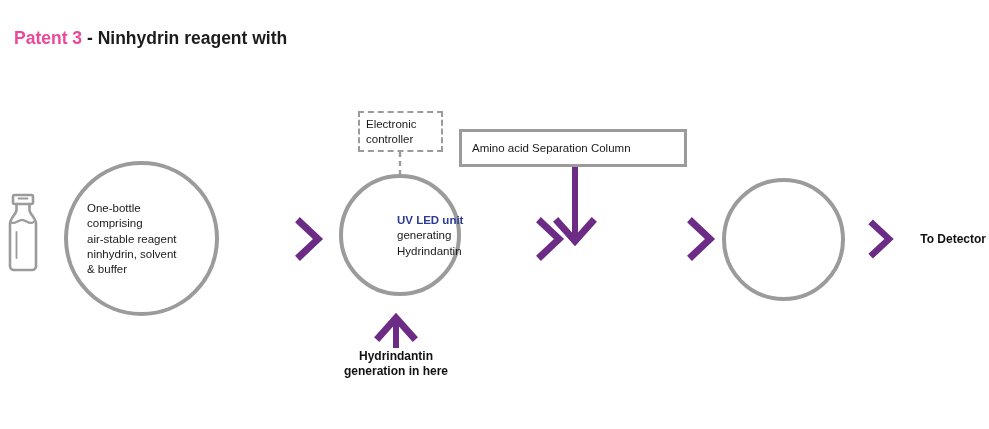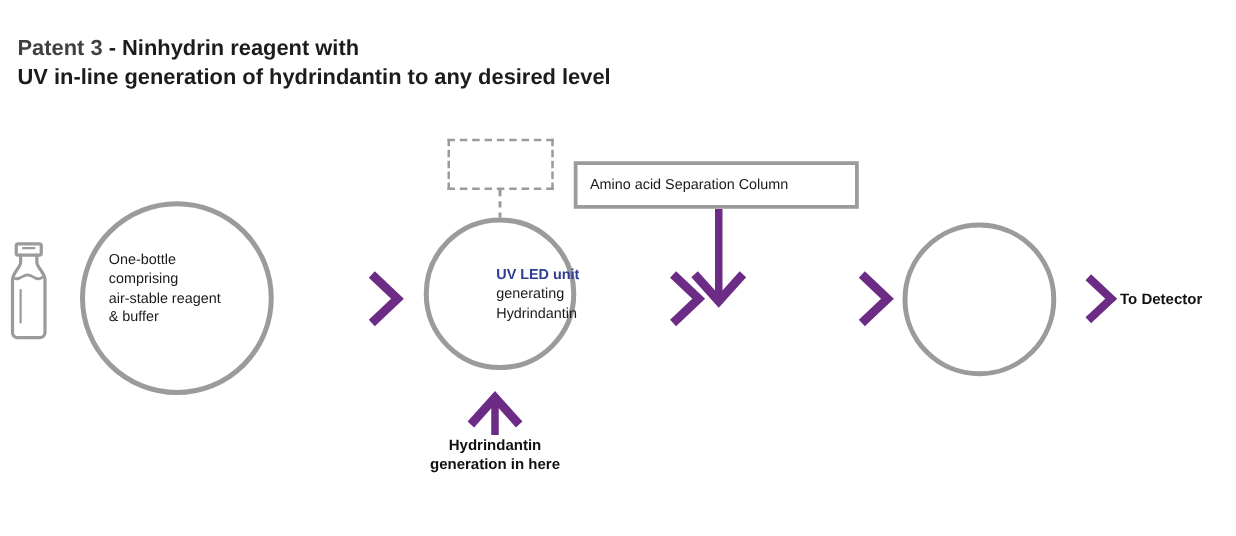--- a/index.html
+++ b/index.html
@@ -6,21 +6,21 @@
   body{
     width:989px;height:429px;position:relative;overflow:hidden;
     font-family:"Liberation Sans", sans-serif;
     color:#1a1a1a;
   }
   #diagram-root{position:absolute;inset:0;}
 
   
   .title-block{position:absolute;left:14px;top:27px;line-height:1.30;}
   .title-line{font-size:17.5px;font-weight:700;color:#1c1c1c;white-space:nowrap;}
-  .title-accent{color:#404040;font-weight:700;}
+  .title-accent{color:#ec4899;font-weight:700;}
   .title-dash{color:#1c1c1c;font-weight:700;}
   .title-rest{font-weight:600;}
 
   
   .circle{
     position:absolute;border-radius:50%;
     border:4px solid #9b9b9b;background:#ffffff;
     box-sizing:border-box;
   }
   .circle-text{
@@ -42,32 +42,31 @@
     position:absolute;box-sizing:border-box;
     font-size:11.5px;line-height:1.30;color:#1a1a1a;
     display:flex;align-items:center;
   }
   .box-label.center{justify-content:flex-start;}
 
   .bold-label{
     position:absolute;font-size:12px;font-weight:700;color:#111111;
     line-height:1.28;text-align:center;white-space:nowrap;
   }
-  .bold-label.left{text-align:left;}
+  .bold-label.left{text-align:right;}
 
   svg.overlay{position:absolute;left:0;top:0;width:989px;height:429px;pointer-events:none;}
 </style>
 </head>
 <body>
 
 <div id="diagram-root">
 
   <div class="title-block">
     <div class="title-line"><span class="title-accent">Patent 3</span><span class="title-dash"> - </span><span class="title-rest">Ninhydrin reagent with</span></div>
-    <div class="title-line title-rest">UV in-line generation of hydrindantin to any desired level</div>
   </div>
 
   <svg class="overlay" viewBox="0 0 989 429">
     <defs>
       <linearGradient id="pgrad" x1="0" y1="0" x2="1" y2="0">
         <stop offset="0%" stop-color="#5c2472"></stop>
         <stop offset="55%" stop-color="#713089"></stop>
         <stop offset="100%" stop-color="#6c2b85"></stop>
       </linearGradient>
     </defs>
@@ -107,29 +106,34 @@
 
     <g>
       <line x1="396" y1="348" x2="396" y2="316" stroke="#6c2b85" stroke-width="6"></line>
       <polyline points="379,337 396,318 413,337" fill="none" stroke="#6c2b85" stroke-width="7" stroke-linecap="square"></polyline>
     </g>
 
     <line x1="400" y1="152" x2="400" y2="174" stroke="#9b9b9b" stroke-width="2.4" stroke-dasharray="5 4"></line>
   </svg>
 
   <div class="box-dashed" style="left:358px;top:111px;width:85px;height:41px;"></div>
+  <div class="circle-text" style="left:366px;top:117px;width:80px;">
+    <div>Electronic</div>
+    <div>controller</div>
+  </div>
 
   <div class="box-solid" style="left:459px;top:129px;width:228px;height:38px;"></div>
   <div class="box-label center" style="left:472px;top:129px;width:210px;height:38px;">Amino acid Separation Column</div>
 
   <div class="circle" style="left:64px;top:161px;width:155px;height:155px;"></div>
   <div class="circle-text" style="left:87px;top:201px;width:120px;">
     <div>One-bottle</div>
     <div>comprising</div>
     <div>air-stable reagent</div>
+    <div>ninhydrin, solvent</div>
     <div>&amp; buffer</div>
   </div>
 
   <div class="circle" style="left:339px;top:174px;width:122px;height:122px;"></div>
   <div class="circle-text" style="left:359px;top:213px;width:102px;margin-left:38px;">
     <div class="hl">UV LED unit</div>
     <div>generating</div>
     <div>Hydrindantin</div>
   </div>
 

